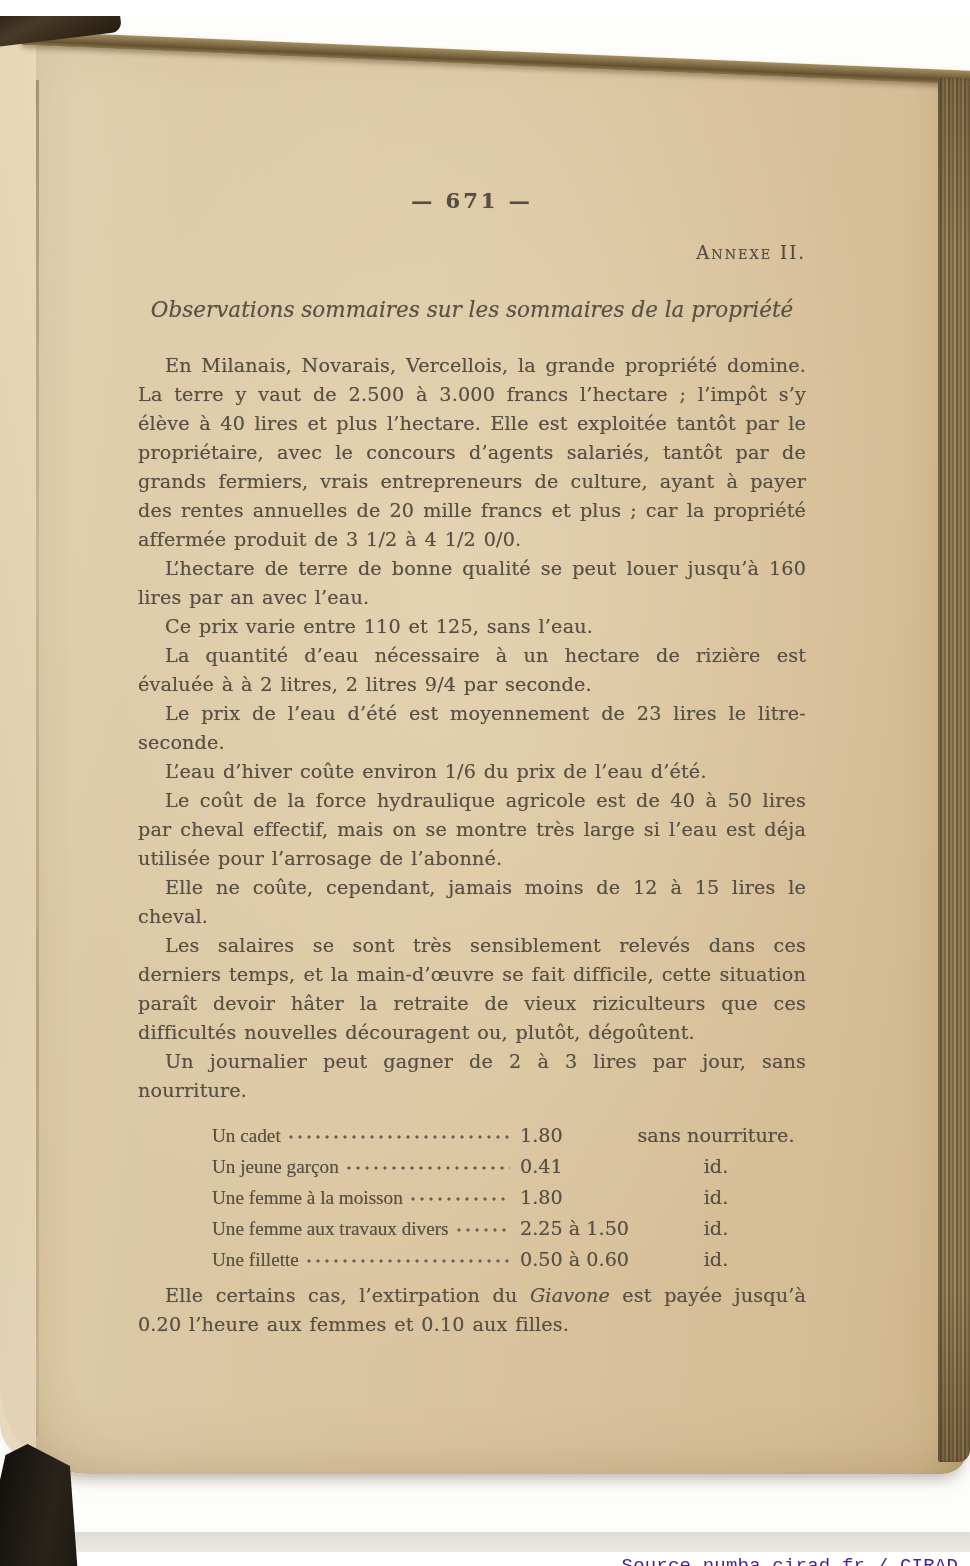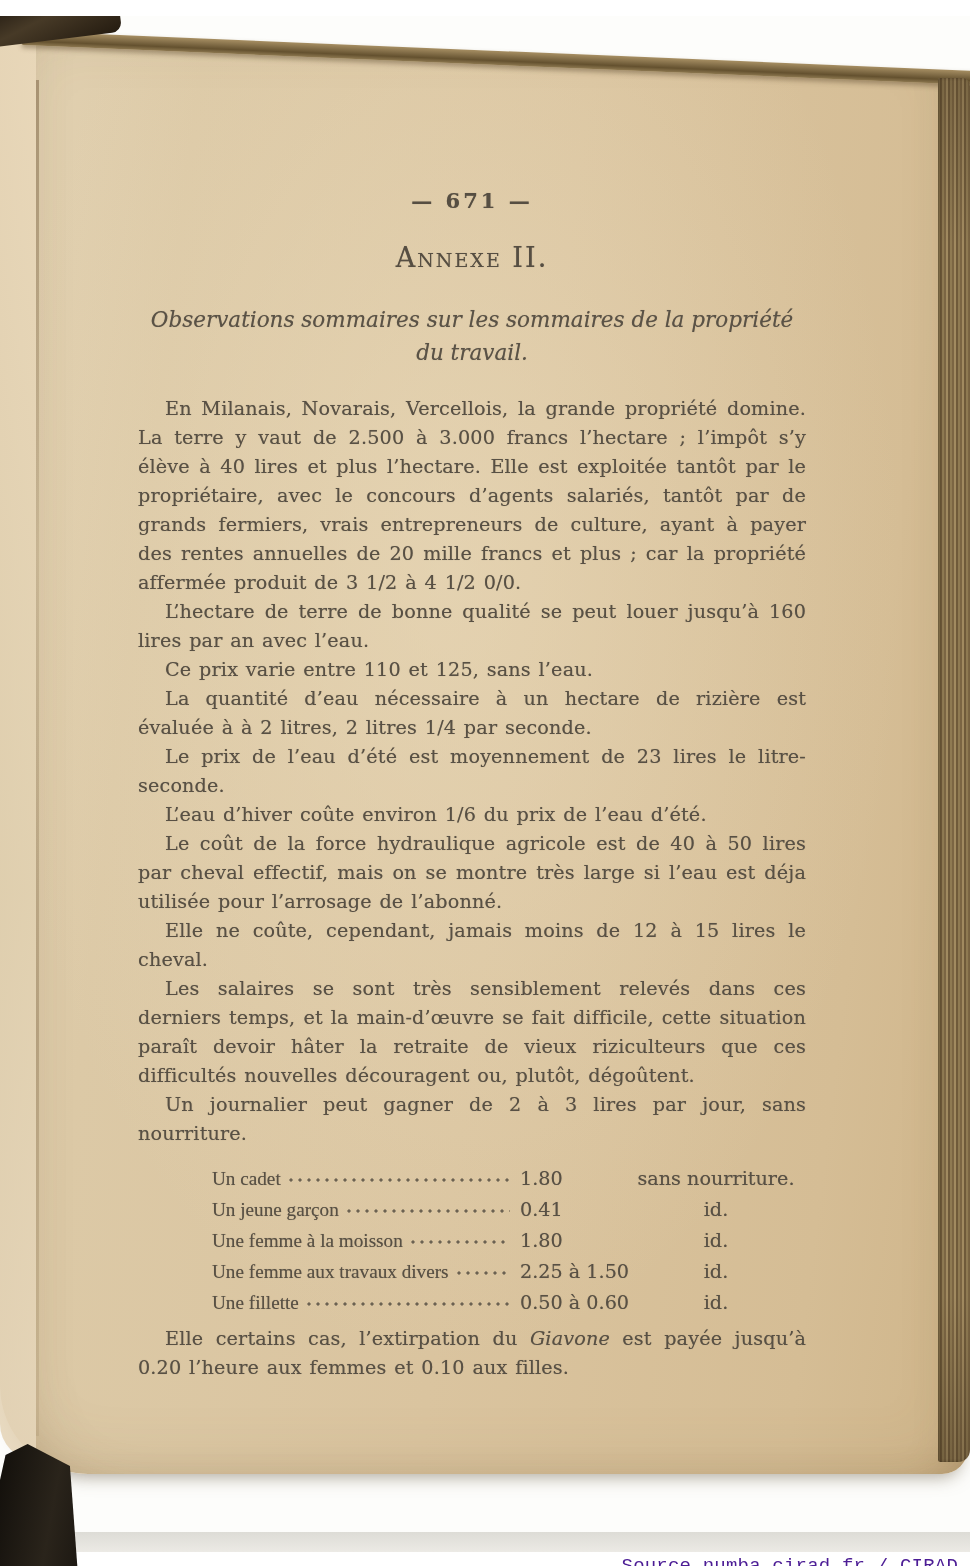--- a/index.html
+++ b/index.html
@@ -148,23 +148,23 @@
 
   .page-number {
     text-align: center;
     font-size: 21px;
     font-weight: bold;
     letter-spacing: 3px;
     color: #564e42;
   }
 
   .annex-heading {
-    text-align: center;
+    text-align: right;
     margin-top: 29px;
-    font-size: 27px;
+    font-size: 18px;
     font-variant: small-caps;
     letter-spacing: 2px;
     color: #564e42;
   }
 
   .doc-title {
     text-align: center;
     margin-top: 30px;
     font-style: italic;
     font-size: 21.5px;
@@ -228,28 +228,27 @@
   <div class="cover-bottom-left"></div>
 
   <div class="content">
 
     <div class="page-number">— 671 —</div>
 
     <div class="annex-heading">Annexe II.</div>
 
     <div class="doc-title">
       <div>Observations sommaires sur les sommaires de la propriété</div>
-      <div>du travail.</div>
     </div>
 
     <div class="body-text">
       <p>En Milanais, Novarais, Vercellois, la grande propriété domine. La terre y vaut de 2.500 à 3.000 francs l’hectare ; l’impôt s’y élève à 40 lires et plus l’hectare. Elle est exploitée tantôt par le propriétaire, avec le concours d’agents salariés, tantôt par de grands fermiers, vrais entrepreneurs de culture, ayant à payer des rentes annuelles de 20 mille francs et plus ; car la propriété affermée produit de 3 1/2 à 4 1/2 0/0.</p>
       <p>L’hectare de terre de bonne qualité se peut louer jusqu’à 160 lires par an avec l’eau.</p>
       <p>Ce prix varie entre 110 et 125, sans l’eau.</p>
-      <p>La quantité d’eau nécessaire à un hectare de rizière est évaluée à à 2 litres, 2 litres 1/4 par seconde.</p>
+      <p>La quantité d’eau nécessaire à un hectare de rizière est évaluée à à 2 litres, 2 litres 9/4 par seconde.</p>
       <p>Le prix de l’eau d’été est moyennement de 23 lires le litre-seconde.</p>
       <p>L’eau d’hiver coûte environ 1/6 du prix de l’eau d’été.</p>
       <p>Le coût de la force hydraulique agricole est de 40 à 50 lires par cheval effectif, mais on se montre très large si l’eau est déja utilisée pour l’arrosage de l’abonné.</p>
       <p>Elle ne coûte, cependant, jamais moins de 12 à 15 lires le cheval.</p>
       <p>Les salaires se sont très sensiblement relevés dans ces derniers temps, et la main-d’œuvre se fait difficile, cette situation paraît devoir hâter la retraite de vieux riziculteurs que ces difficultés nouvelles découragent ou, plutôt, dégoûtent.</p>
       <p>Un journalier peut gagner de 2 à 3 lires par jour, sans nourriture.</p>
 
       <div class="wage-list">
         <div class="wage-row">
           <span class="wage-label">Un cadet</span>

